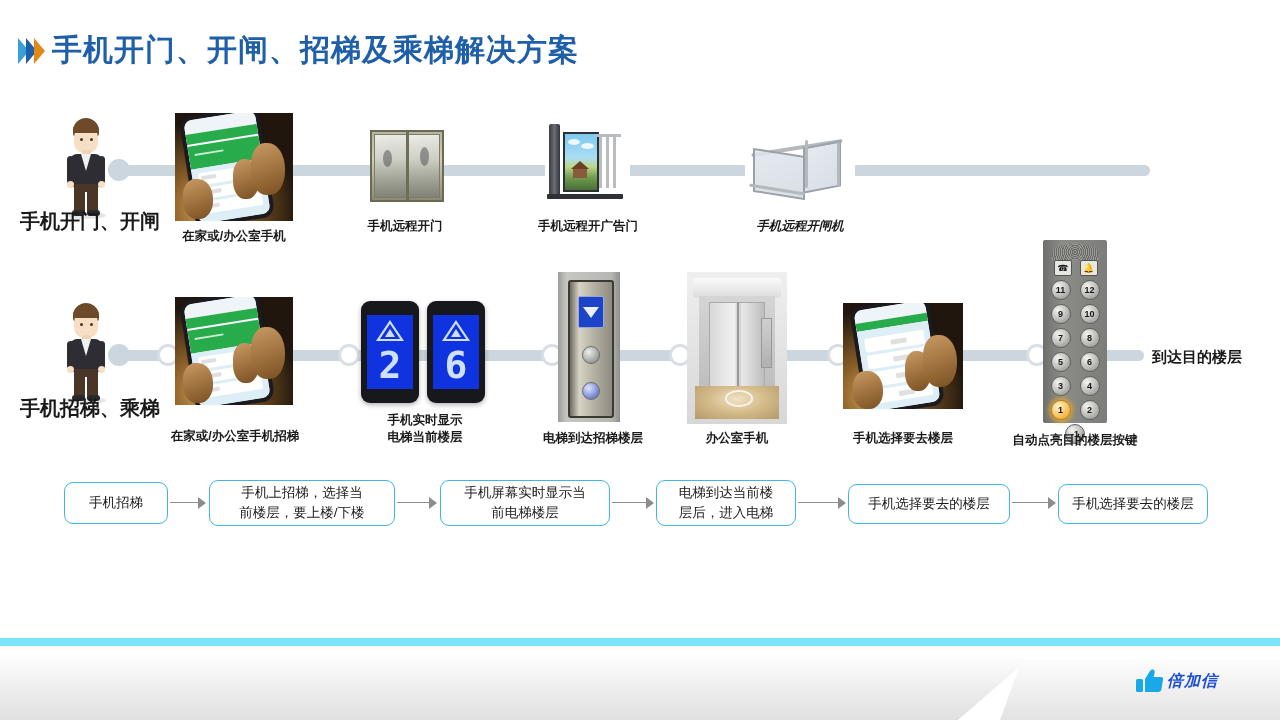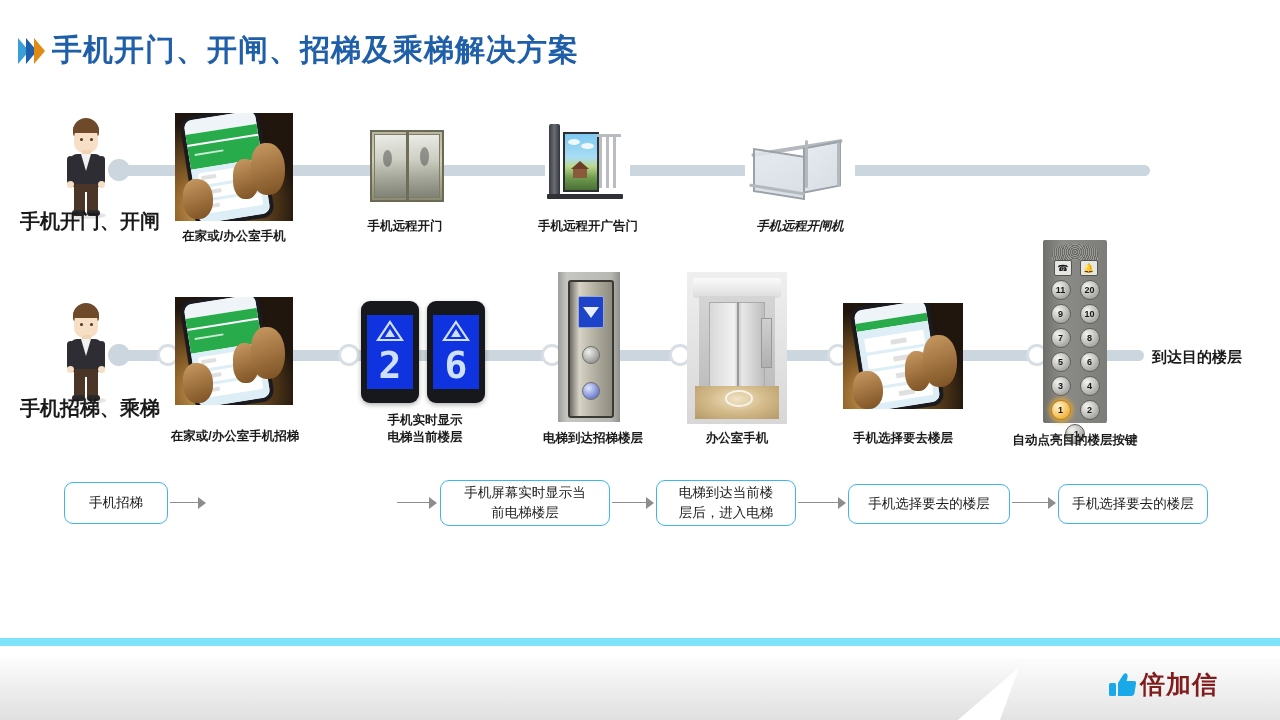--- a/index.html
+++ b/index.html
@@ -331,21 +331,21 @@
   }
   .foot-title {
     position:absolute; left:32px; top:672px;
     font-size: 21px; font-weight: bold; color:#22b4ef;
     letter-spacing: 1px;
   }
   .brand {
     position:absolute; right:62px; top:668px;
     display:flex; align-items:center; gap:3px;
   }
-  .brand-text { font-size:25px; font-weight:bold; color:#7f1d1d; letter-spacing:1px; }
+  .brand-text { font-size:16px; font-weight:bold; color:#1d4ed8; letter-spacing:1px;font-style:italic; }
 </style>
 </head>
 <body>
 
 <div id="slide">
 
   <div class="title-row">
     <div class="chevrons">
       <span class="chev c1"></span>
       <span class="chev c2"></span>
@@ -547,21 +547,21 @@
   </div>
   <div class="cap" style="left:838px; top:430px; width:130px;">手机选择要去楼层</div>
 
   <div class="floorpanel" style="left:1043px; top:240px; width:64px; height:183px;">
     <div class="fp-speaker"></div>
     <div class="fp-iconbtn" style="left:11px; top:20px;">☎</div>
     <div class="fp-iconbtn" style="left:37px; top:20px;">🔔</div>
     <div class="fp-grid" style="top:40px;">
       <div class="fp-rowbtns">
         <div class="fp-btn">11</div>
-        <div class="fp-btn">20</div>
+        <div class="fp-btn">12</div>
       </div>
       <div class="fp-rowbtns">
         <div class="fp-btn">9</div>
         <div class="fp-btn">10</div>
       </div>
       <div class="fp-rowbtns">
         <div class="fp-btn">7</div>
         <div class="fp-btn">8</div>
       </div>
       <div class="fp-rowbtns">
@@ -584,20 +584,22 @@
   <div class="cap" style="left:1000px; top:432px; width:150px;">自动点亮目的楼层按键</div>
 
   <div class="endlabel" style="left:1152px; top:348px;">到达目的楼层</div>
 
   <div class="flowbox" style="left:64px; top:482px; width:104px; height:42px;">手机招梯</div>
   <div class="arrow" style="left:170px; top:497px; width:36px;">
     <div class="shaft" style="width:28px;"></div>
       <div class="head" style="left:28px;"></div>
   </div>
 
+  <div class="flowbox" style="left:209px; top:480px; width:186px; height:46px;">手机上招梯，选择当
+前楼层，要上楼/下楼</div>
   <div class="arrow" style="left:397px; top:497px; width:40px;">
     <div class="shaft" style="width:32px;"></div>
       <div class="head" style="left:32px;"></div>
   </div>
 
   <div class="flowbox" style="left:440px; top:480px; width:170px; height:46px;">手机屏幕实时显示当
 前电梯楼层</div>
   <div class="arrow" style="left:612px; top:497px; width:42px;">
     <div class="shaft" style="width:34px;"></div>
       <div class="head" style="left:34px;"></div>

